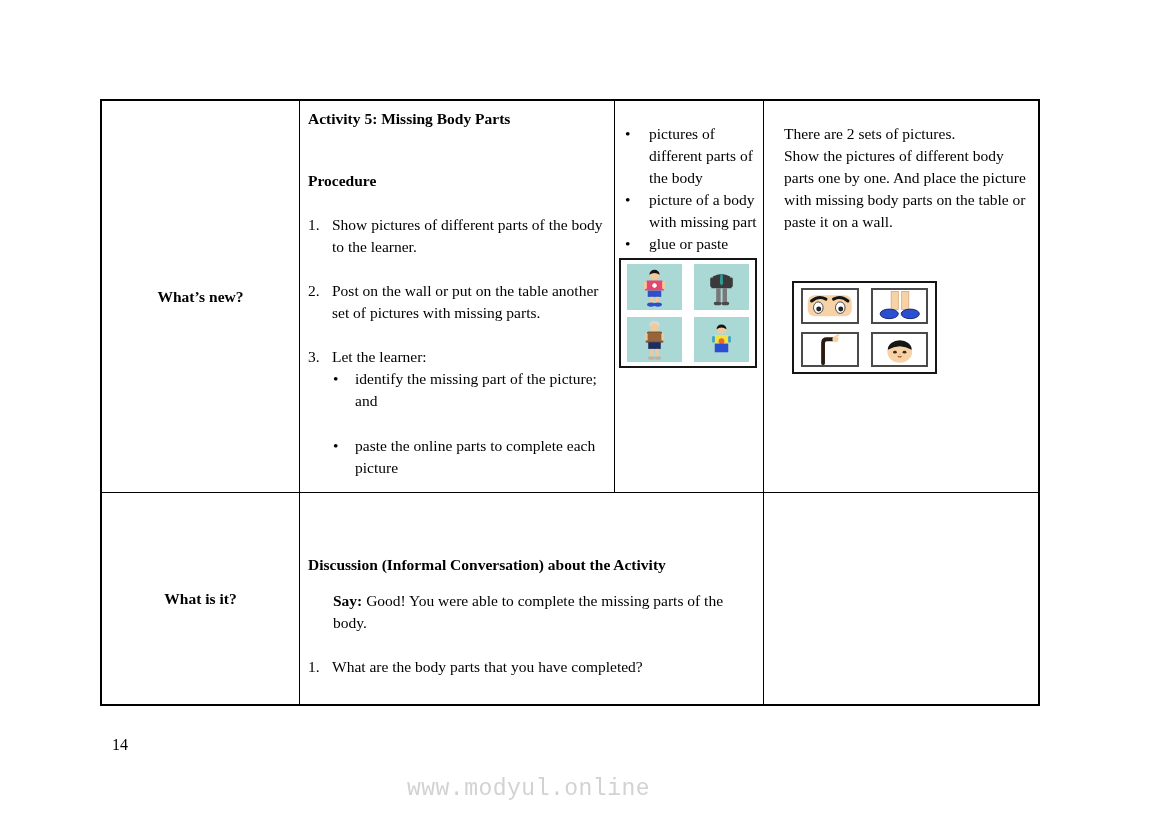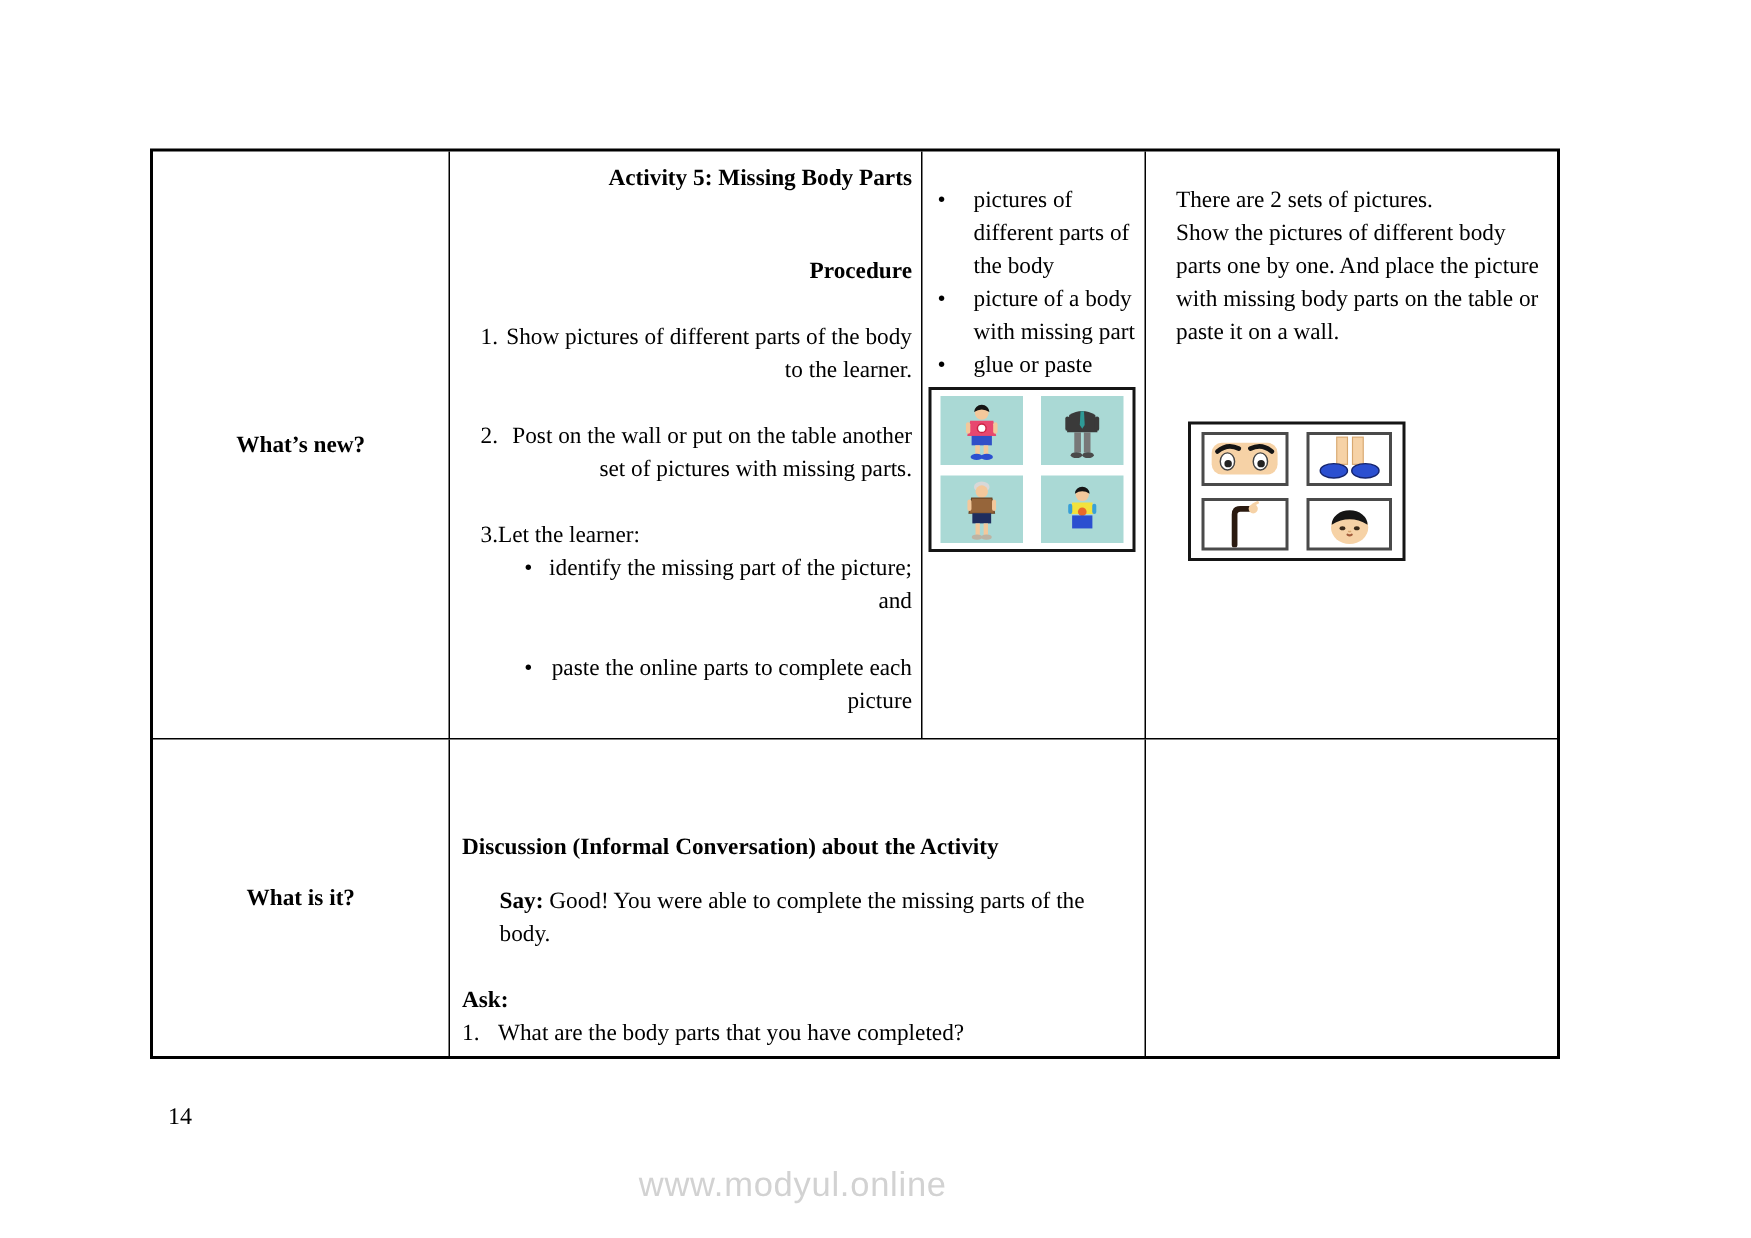--- a/index.html
+++ b/index.html
@@ -10,21 +10,21 @@
   .doc-table { position:absolute; left:100px; top:99px; width:940px; height:607px;
                border:2px solid #000; }
   .row { display:flex; width:100%; }
   .row1 { height:391px; }
   .row2 { height:212px; border-top:1.5px solid #000; }
   .cell { font-size:15.5px; line-height:22px; }
   .cell + .cell { border-left:1.5px solid #000; }
 
   .c1 { width:197px; flex:0 0 197px; display:flex; align-items:center; justify-content:center;
         text-align:center; font-weight:bold; }
-  .row1 .c2 { width:315px; flex:0 0 315px; padding:7px 6px 0 8px;text-align:right; }
+  .row1 .c2 { width:315px; flex:0 0 315px; padding:7px 6px 0 8px; }
   .row1 .c3 { width:149px; flex:0 0 149px; padding:22px 4px 0 8px; }
   .row1 .c4 { flex:1; padding:22px 8px 0 20px; }
   .row2 .c2 { width:464px; flex:0 0 464px; padding:23px 20px 0 8px; }
   .row2 .c3 { flex:1; }
 
   .bold { font-weight:bold; }
   .act-title { margin-bottom:16px; }
   .proc-head { margin-bottom:22px;margin-top:40px; }
 
   .num-item { display:flex; margin-bottom:22px; }
@@ -52,21 +52,21 @@
   .tile-part svg { width:100%; height:100%; display:block; }
 
   .disc-head { margin-bottom:14px;margin-top:38px; }
   .say-block { margin-bottom:22px;margin-left:25px; }
   .ask-item { display:flex; }
   .ask-item .num { width:24px; flex:0 0 24px; }
 
   .page-number { position:absolute; left:112px; top:736px; width:940px; text-align:left;
                  font-size:16px; }
   .watermark { position:absolute; left:0; top:776px; width:1057px; text-align:center;
-               font-family:Liberation Sans, sans-serif; font-size:23px; color:#d2d2d2;
+               font-family:Liberation Mono, monospace; font-size:23px; color:#d2d2d2;
                letter-spacing:0.5px; }
 </style>
 </head>
 <body>
 
 <div class="page">
 
   <div class="doc-table">
 
     <div class="row row1">
@@ -222,21 +222,20 @@
     <div class="row row2">
       <div class="cell c1">
         <div>What is it?</div>
       </div>
       <div class="cell c2">
         <p class="bold disc-head">Discussion (Informal Conversation) about the Activity</p>
         <p class="say-block">
           <span class="bold">Say:</span>
           <span>Good! You were able to complete the missing parts of the body.</span>
         </p>
-        <p class="bold">Ask:</p>
         <div class="ask-item">
           <span class="num">1.</span>
           <span>What are the body parts that you have completed?</span>
         </div>
       </div>
       <div class="cell c3"></div>
     </div>
   </div>
 
   <div class="page-number">14</div>

